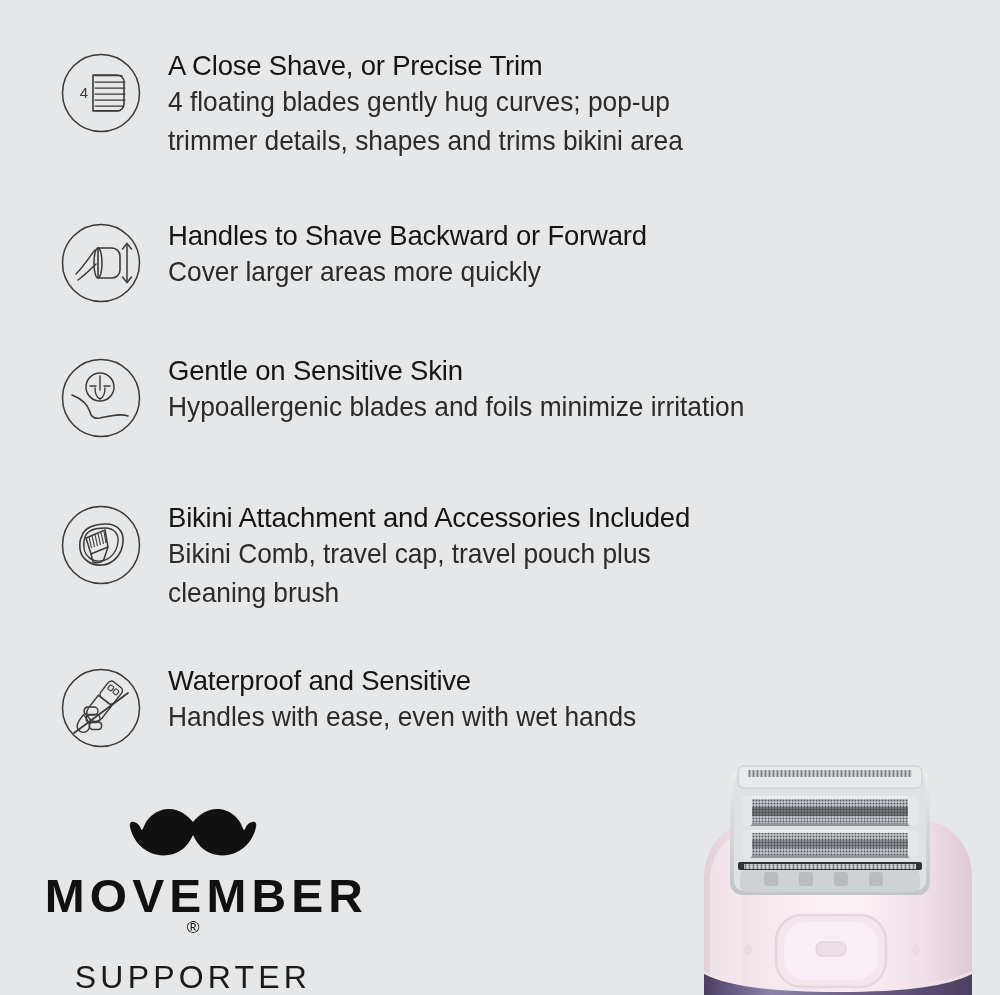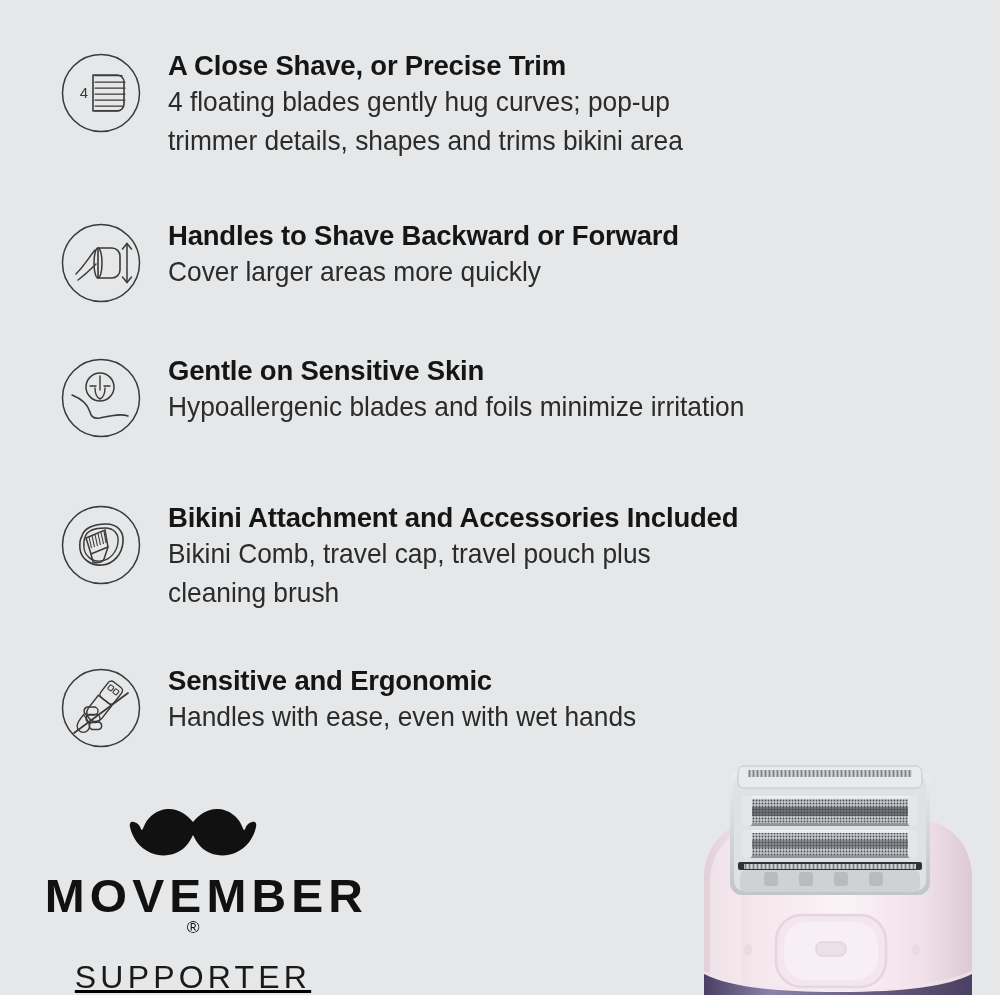--- a/index.html
+++ b/index.html
@@ -57,21 +57,21 @@
     height: 82px;
   }
 
   .feature-text {
     flex: 1 1 auto;
     padding-top: 2px;
   }
   .feature-title {
     font-family: "Liberation Sans Narrow", "Liberation Sans", sans-serif;
     font-size: 27.5px;
-    font-weight: bold;
+    font-weight: normal;
     color: #151515;
     letter-spacing: -0.2px;
     line-height: 1.15;
     margin: 0 0 4px 0;
     white-space: nowrap;
     transform: scaleX(0.94);
     transform-origin: left center;
   }
   .feature-desc {
     font-family: "Liberation Sans Narrow", "Liberation Sans", sans-serif;
@@ -86,21 +86,20 @@
     white-space: pre-line;
   }
 
   
   .movember {
     position: absolute;
     left: 48px;
     top: 808px;
     width: 290px;
     text-align: center;
-    text-decoration: underline;
   }
   .moustache {
     display: block;
     margin: 0 auto 8px auto;
   }
   .movember-word {
     font-family: "Liberation Sans Narrow", "Liberation Sans", sans-serif;
     font-size: 47px;
     font-weight: bold;
     color: #111111;
@@ -251,21 +250,21 @@
           <g fill="none" stroke="#3a3a3a" stroke-width="1.4">
             <path d="M27 40 a4.2 4.2 0 0 0 0 8 h7 a4 4 0 0 0 0 -8 z"></path>
             <path d="M29 47.5 a4.2 4.2 0 0 0 0 8 h7 a4 4 0 0 0 0 -8 z"></path>
             <path d="M32 55 a4 4 0 0 0 0 7.5 h6.5 a3.8 3.8 0 0 0 0 -7.5 z"></path>
           </g>
           <path d="M27 50 C27 50, 20 58, 20 62.5 A6.4 6.4 0 0 0 33.4 62.5 C33.4 58, 27 50, 27 50 Z" fill="none" stroke="#3a3a3a" stroke-width="1.5" transform="translate(-4,-2) scale(0.92) translate(3,4)"></path>
           <line x1="14" y1="66" x2="68" y2="26" stroke="#3a3a3a" stroke-width="1.7" stroke-linecap="round"></line>
         </svg>
       </span>
       <span class="feature-text">
-        <span class="feature-title">Sensitive and Ergonomic</span>
+        <span class="feature-title">Waterproof and Sensitive</span>
         <span class="feature-desc" style="display:block;">Handles with ease, even with wet hands</span>
       </span>
     </li>
 
   </ul>
 
   <div class="movember">
     <span class="moustache">
       <svg width="128" height="52" viewBox="0 0 128 52" xmlns="http://www.w3.org/2000/svg">
         <path d="M64 14

